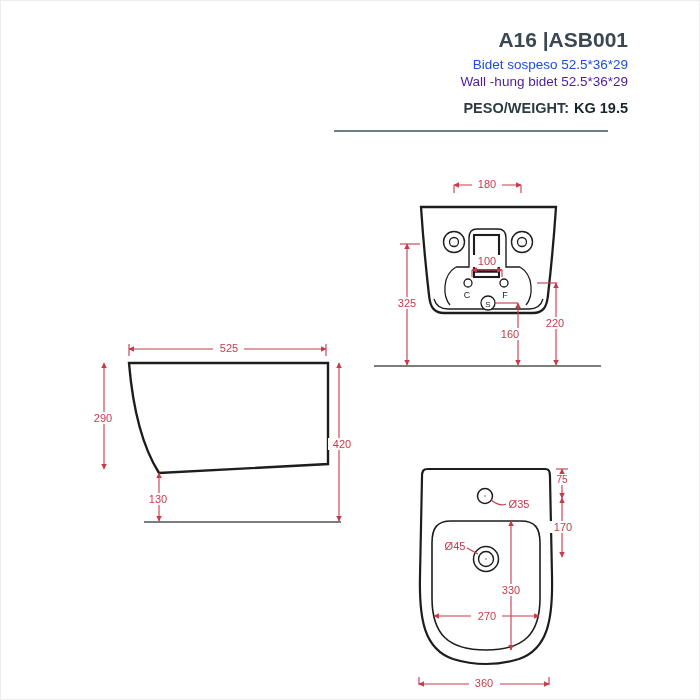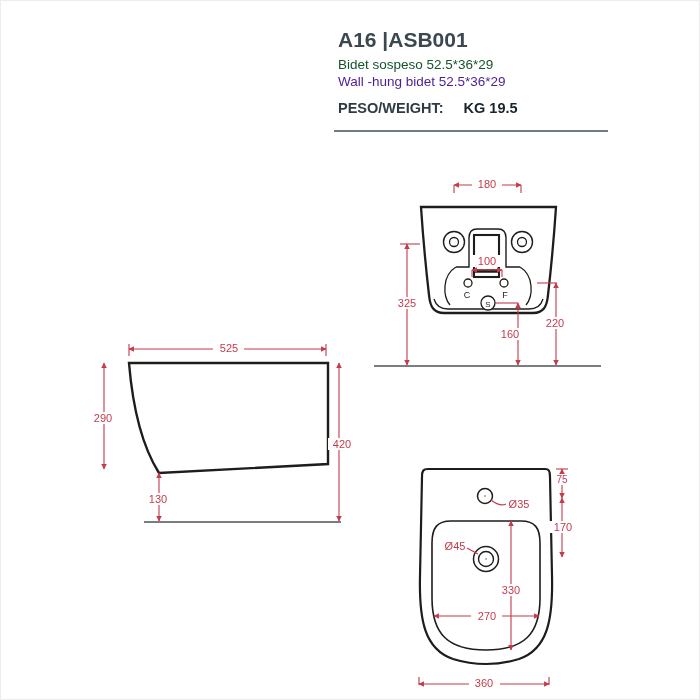--- a/index.html
+++ b/index.html
@@ -1,23 +1,23 @@
 <!DOCTYPE html>
 <html><head>
 <meta charset="utf-8">
 <style>
   html,body{margin:0;padding:0;background:#ffffff;}
   .sheet{position:relative;width:700px;height:700px;background:#ffffff;border:1px solid #ededed;
          box-sizing:border-box;font-family:"Liberation Sans",sans-serif;overflow:hidden;}
-  .hdr{position:absolute;left:337px;top:27px;width:290px;}
+  .hdr{position:absolute;left:337px;top:27px;width:290px;text-align:right;}
   .title{font-size:21px;font-weight:bold;color:#3b4850;}
-  .sub1{margin-top:5px;font-size:13.5px;color:#14532d;}
+  .sub1{margin-top:5px;font-size:13.5px;color:#1d4ed8;}
   .sub2{margin-top:2px;font-size:13.5px;color:#4c1d95;}
   .wrow{margin-top:11px;font-size:14.5px;font-weight:bold;color:#2e3b43;}
-  .wval{margin-left:20px;color:#18242b;}
+  .wval{margin-left:5px;color:#18242b;}
   .divider{position:absolute;left:333px;top:129px;width:274px;height:2px;background:#6e7d84;}
   svg{position:absolute;left:0;top:0;}
   svg text{font-family:"Liberation Sans",sans-serif;}
   .dim{fill:#c43b4b;font-size:11px;text-anchor:middle;}
   .dims{fill:#c43b4b;font-size:10px;text-anchor:middle;}
   .lbl{fill:#1d1d1b;font-size:9px;text-anchor:middle;}
   .rl{stroke:#c43b4b;stroke-width:1.1;fill:none;}
   .ol{stroke:#1d1d1b;fill:none;}
   .fw{fill:#ffffff;}
   .gl{stroke:#7d7d7d;fill:none;}

